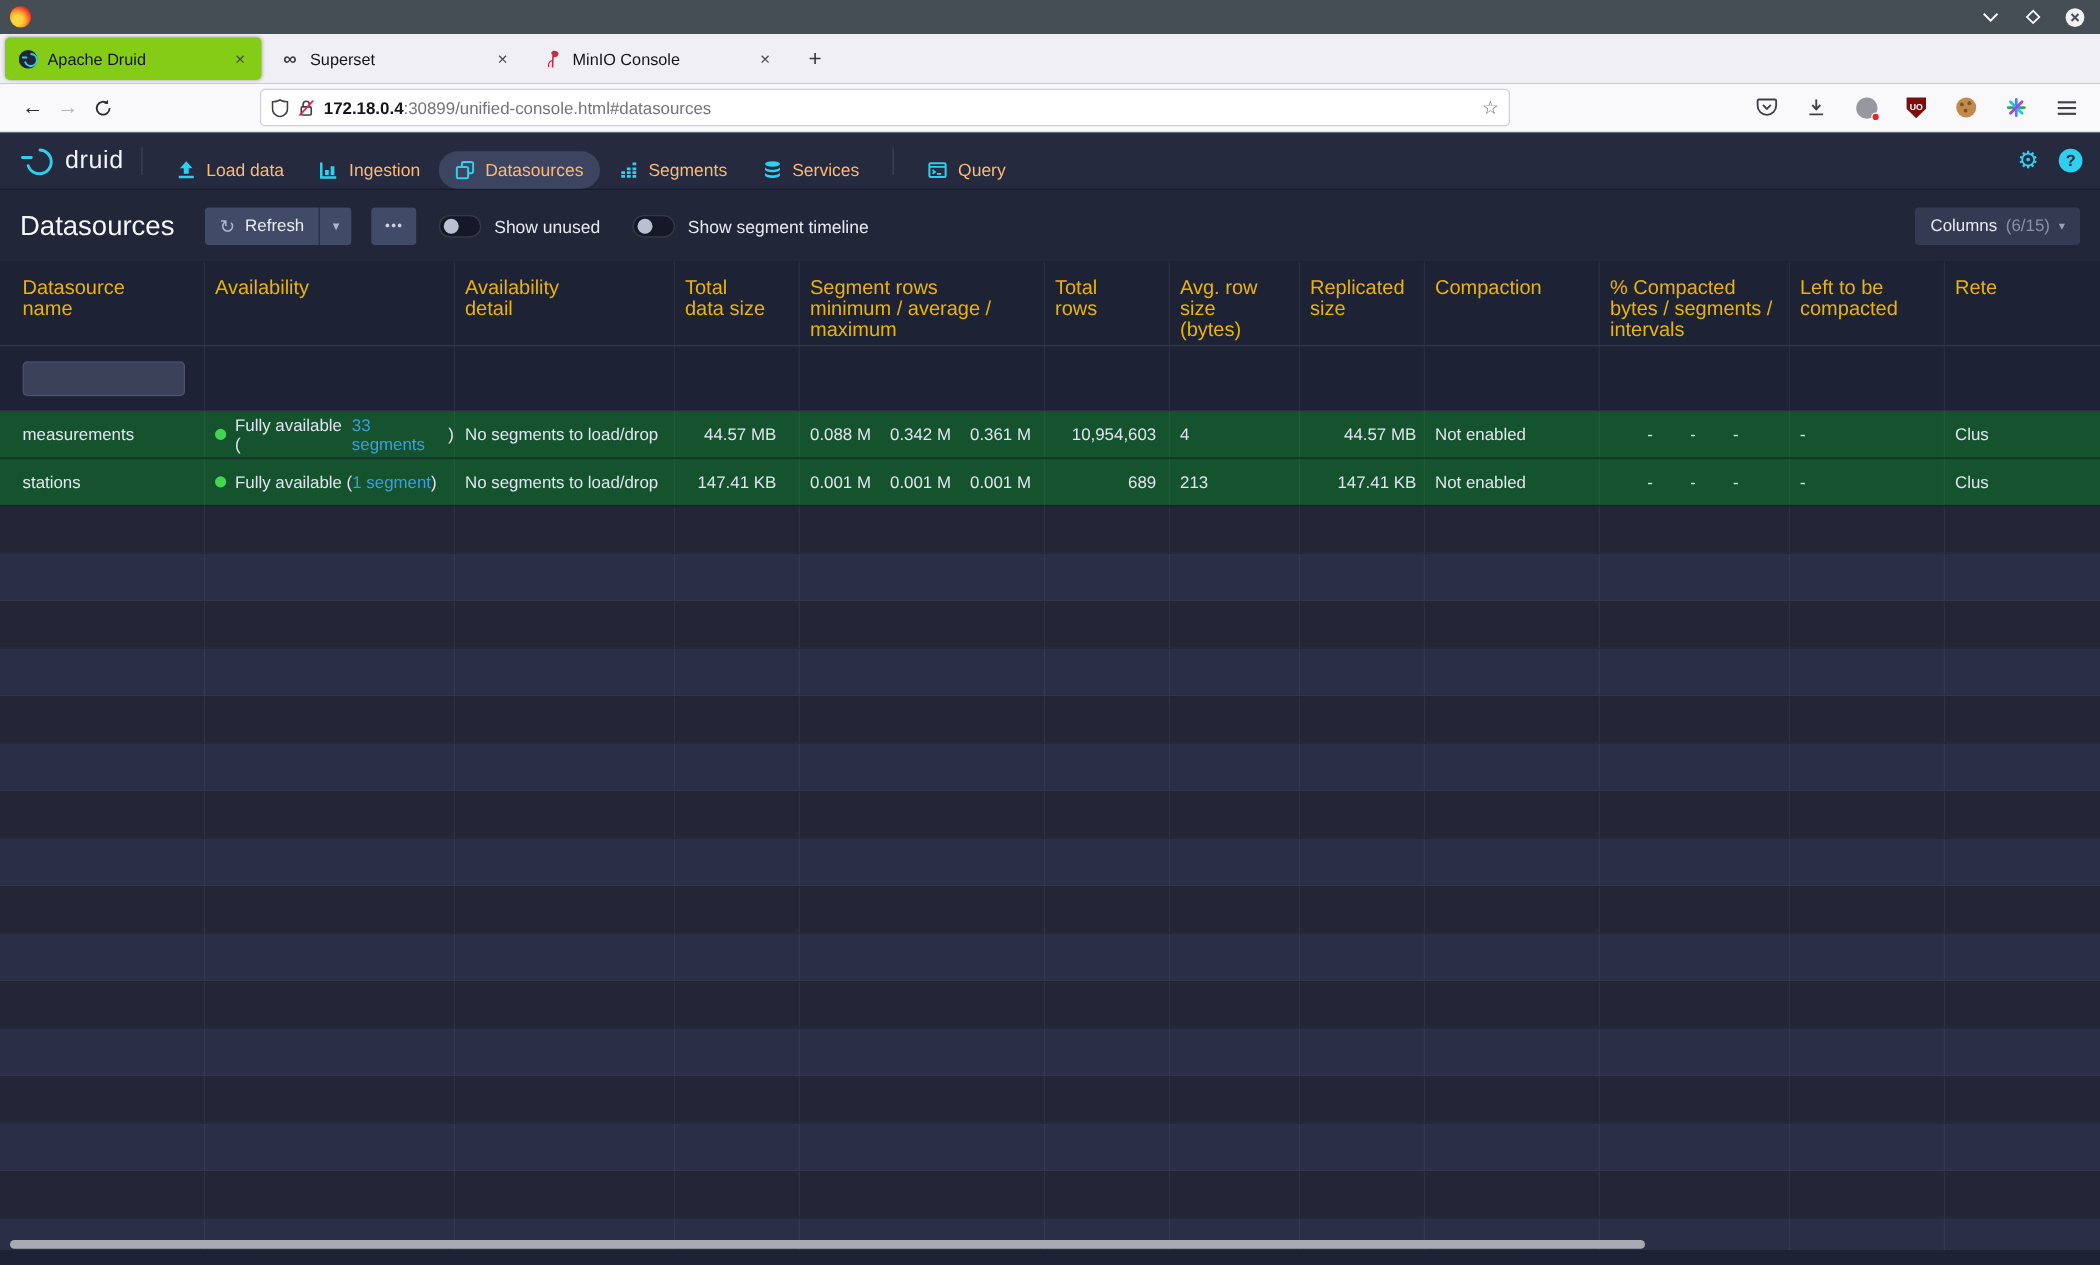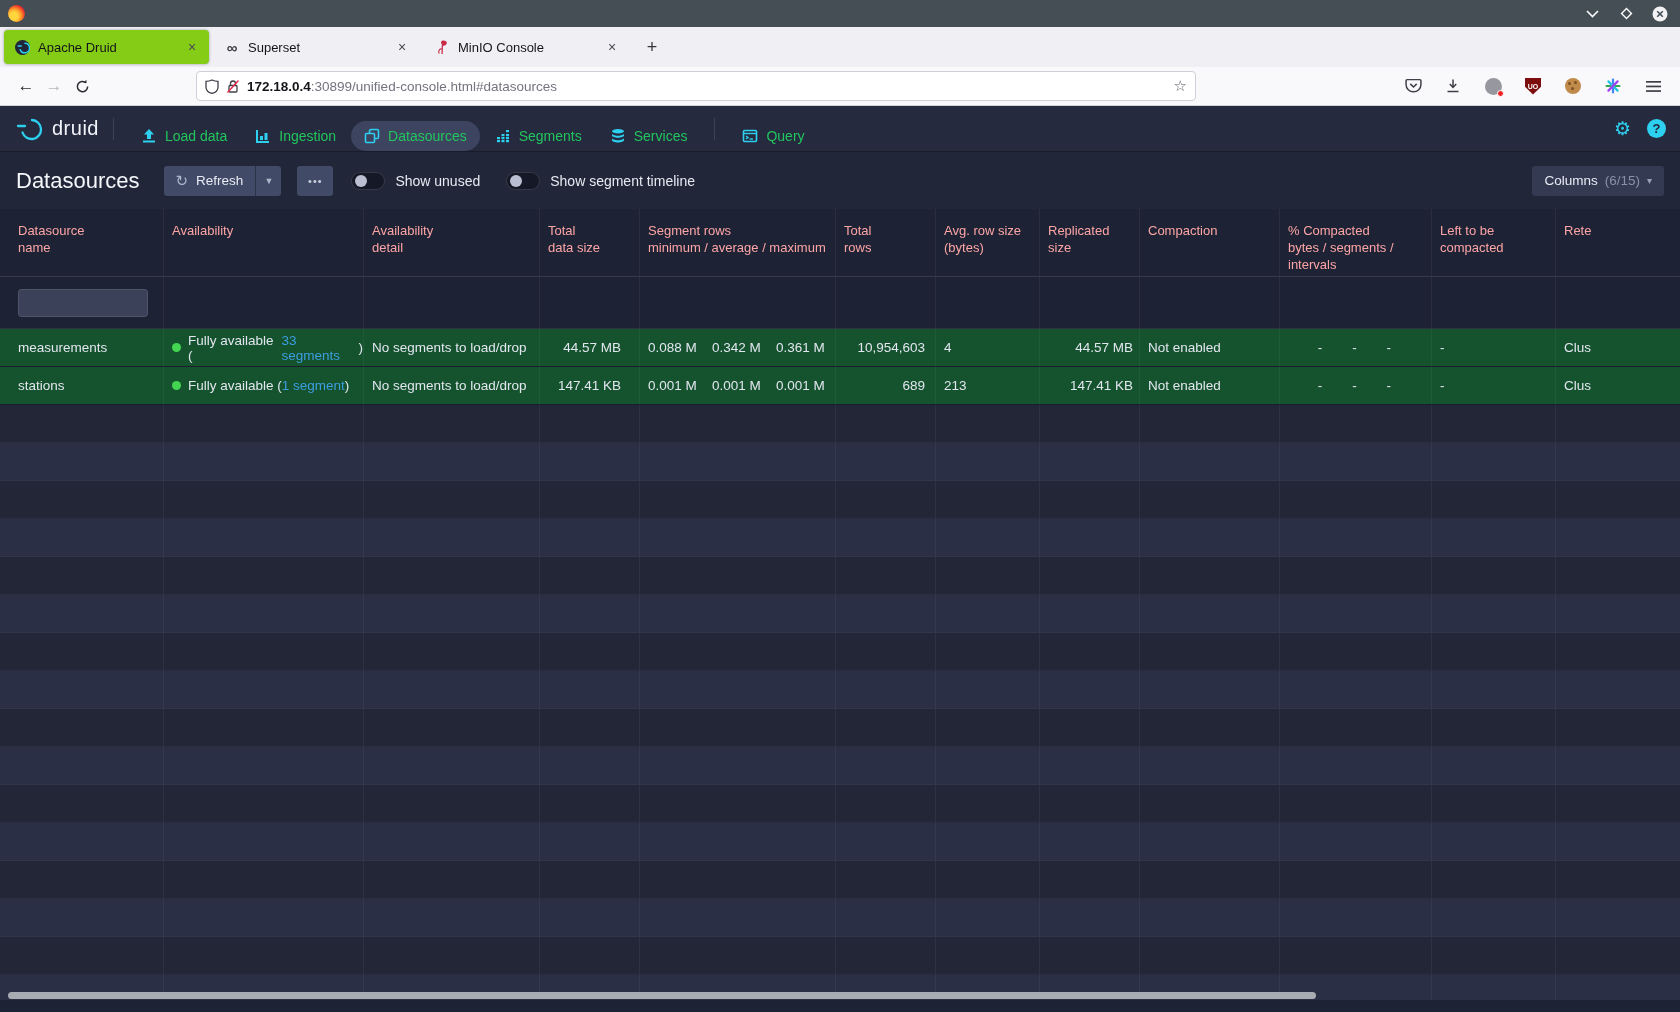--- a/index.html
+++ b/index.html
@@ -23,42 +23,42 @@
   .tab-close { color:#4a4a52; font-size:14px; width:18px; text-align:center; border-radius:3px; }
   .newtab-btn { margin-left:10px; font-size:18px; color:#35353c; width:26px; height:26px; display:flex; align-items:center; justify-content:center; }
   .favicon { width:16px; height:16px; flex:0 0 16px; display:flex; align-items:center; justify-content:center; }
   .inf { font-size:15px; font-weight:bold; color:#3b3b43; line-height:1; }
 
   .toolbar { height:39px; background:#f9f9fb; border-bottom:1px solid #d4d4dd; display:flex; align-items:center; padding:0 12px; }
   .nav-btn { width:28px; height:28px; display:flex; align-items:center; justify-content:center; font-size:17px; color:#2b2b33; border-radius:4px; }
   .nav-btn.disabled { color:#b6b6bf; }
   .spacer-110 { width:100px; }
   .urlbar { width:1000px; height:30px; background:#ffffff; border:1px solid #cfcfd8; border-radius:4px;
-            display:flex; align-items:center; padding:0 8px; gap:7px; }
+            display:flex; align-items:center; padding:0 8px; gap:7px;margin-left:12px; }
   .url-text { flex:1; font-size:13.5px; white-space:nowrap; overflow:hidden; }
   .url-host { color:#15141a; font-weight:700; }
   .url-rest { color:#73737f; }
   .url-star { color:#5b5b66; font-size:15px; }
   .tb-icons { margin-left:auto; display:flex; align-items:center; gap:14px; padding-right:2px; }
   .tb-icon { width:26px; height:26px; display:flex; align-items:center; justify-content:center; position:relative; }
   .ext-circle { width:17px; height:17px; border-radius:50%; background:#97979f; position:relative; }
   .ext-badge { position:absolute; right:2px; bottom:2px; width:7px; height:7px; border-radius:50%; background:#e22; border:1px solid #fff; }
   .ublock { width:16px; height:17px; background:#7c0e0e; clip-path:polygon(0 0,100% 0,100% 55%,50% 100%,0 55%);
             display:flex; align-items:center; justify-content:center; color:#fff; font-size:7px; font-weight:bold; }
   .cookie { width:16px; height:16px; border-radius:50%; background:#c08a4a; position:relative; }
   .cookie i { position:absolute; width:3px; height:3px; border-radius:50%; background:#7a5222; }
   .cookie i:nth-child(1){left:3px;top:4px} .cookie i:nth-child(2){left:9px;top:3px} .cookie i:nth-child(3){left:6px;top:9px}
 
   
   .druid-nav { height:46px; background:#252a3e; display:flex; align-items:center; padding:0 14px; border-bottom:1px solid #181b2a; }
   .brand { display:flex; align-items:center; gap:8px; }
   .brand-text { color:#f2f4fa; font-size:20px; letter-spacing:.5px; }
   .nav-divider { width:1px; height:22px; background:#3c4358; margin:0 14px; }
   .nav-items { display:flex; align-items:center; gap:2px; }
-  .nav-item { display:flex; align-items:center; gap:8px; padding:7px 13px; border-radius:17px; color:#22c55e; font-size:14px; cursor:default;margin-top:14px; }
+  .nav-item { display:flex; align-items:center; gap:8px; padding:7px 13px; border-radius:17px; color:#fdba74; font-size:14px; cursor:default;margin-top:14px; }
   .nav-item.active { background:#3d4460; }
   .nav-right { margin-left:auto; display:flex; align-items:center; gap:16px; }
   .gear { color:#2ed0f0; font-size:19px; line-height:1; }
   .help { width:19px; height:19px; border-radius:50%; background:#2ed0f0; color:#20253a; font-size:13px; font-weight:bold; display:flex; align-items:center; justify-content:center; }
 
   .page-header { height:57px; background:#212639; display:flex; align-items:center; padding:0 16px; }
   .page-title { color:#f5f7fa; font-size:22px; margin-right:24px; }
   .btn { background:#414a66; color:#e8ebf4; font-size:13.5px; height:30px; display:flex; align-items:center; border-radius:3px; }
   .refresh-main { padding:0 12px; gap:8px; display:flex; align-items:center; border-radius:3px 0 0 3px; }
   .refresh-caret { width:26px; justify-content:center; display:flex; align-items:center; border-left:1px solid #2c3348; border-radius:0 3px 3px 0; color:#aeb6cc; font-size:9px; }
@@ -75,21 +75,21 @@
 
   
   .tablewrap { position:relative; height:803px; background:#1e2235; overflow:hidden; }
   .trow { display:flex; width:1680px; }
   .cell { border-right:1px solid rgba(255,255,255,.05); overflow:hidden; }
   .c0{width:164px; flex:0 0 164px;} .c1{width:200px; flex:0 0 200px;} .c2{width:176px; flex:0 0 176px;}
   .c3{width:100px; flex:0 0 100px;} .c4{width:196px; flex:0 0 196px;} .c5{width:100px; flex:0 0 100px;}
   .c6{width:104px; flex:0 0 104px;} .c7{width:100px; flex:0 0 100px;} .c8{width:140px; flex:0 0 140px;}
   .c9{width:152px; flex:0 0 152px;} .c10{width:124px; flex:0 0 124px;} .c11{width:124px; flex:0 0 124px; border-right:none;}
   .thead { height:68px; border-bottom:1px solid rgba(255,255,255,.1); }
-  .th { padding:13px 8px 0 8px; font-size:13px; line-height:17px; color:#fca5a5; }
+  .th { padding:13px 8px 0 8px; font-size:16px; line-height:17px; color:#eab308; }
   .th.c0 { padding-left:18px; }
   .filter-row { height:52px; border-bottom:1px solid rgba(255,255,255,.07); }
   .filter-row .cell { display:flex; align-items:center; }
   .filter-input { width:130px; height:28px; margin-left:18px; background:#3a4158; border:1px solid rgba(255,255,255,.1);
                   border-radius:4px; color:#e8eaf2; font-size:13px; padding:0 8px; outline:none; }
   .drow { height:38px; background:#14532d; border-bottom:1px solid #1a1e2e; }
   .drow .cell { display:flex; align-items:center; font-size:13.5px; color:#e2e6f0; padding-left:8px; }
   .drow .c0 { padding-left:18px; }
   .drow .c3, .drow .c7 { justify-content:flex-end; padding-right:18px; }
   .drow .c7 { padding-right:6px; }

